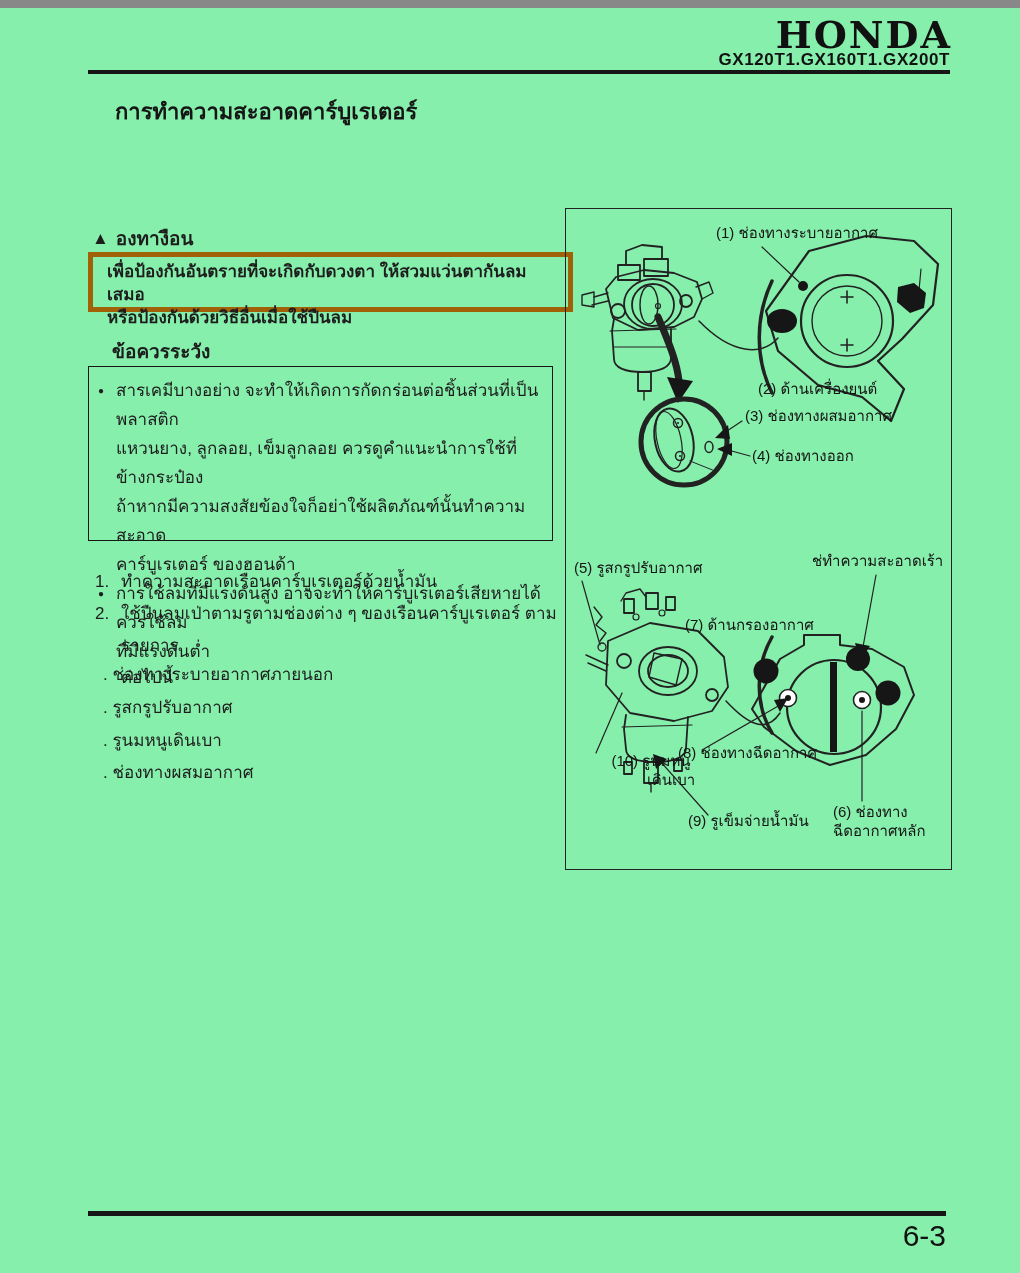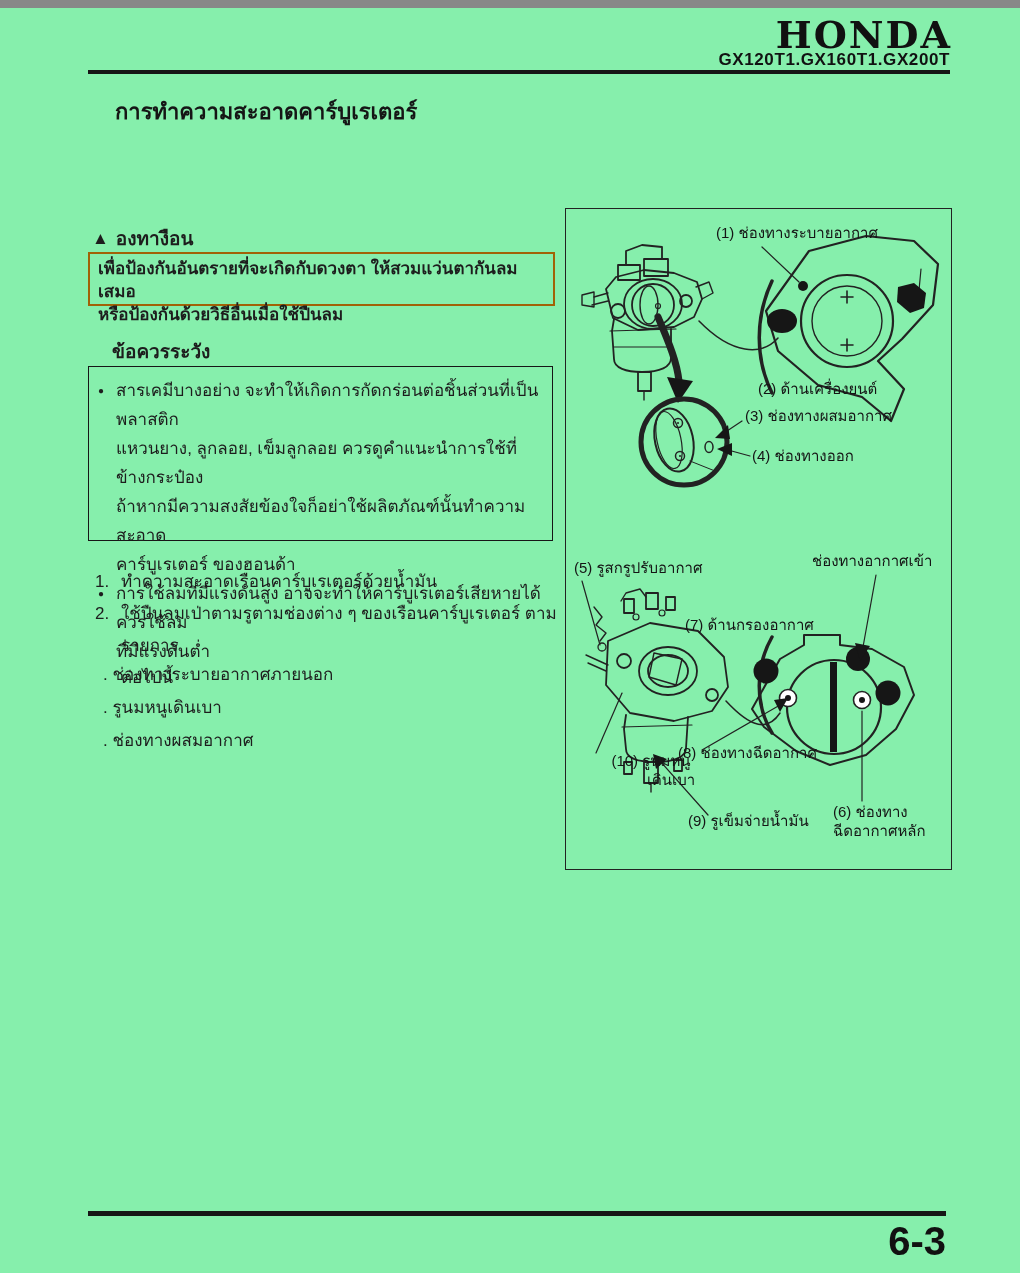--- a/index.html
+++ b/index.html
@@ -11,22 +11,22 @@
   
   .brand{position:absolute;top:4px;right:68px;font-family:"DejaVu Serif",serif;
     font-weight:900;font-size:38px;letter-spacing:2px;color:#111;}
   .models{position:absolute;top:42px;right:70px;font-weight:700;font-size:17px;
     letter-spacing:0.6px;color:#111;}
   .header-rule{position:absolute;left:88px;top:62px;width:862px;height:4px;background:#161616;}
   .page-title{position:absolute;left:115px;top:86px;font-size:22px;font-weight:600;color:#151515;}
   
   .warn-head{position:absolute;left:92px;top:215px;font-size:19px;font-weight:700;display:flex;align-items:center;gap:7px;}
   .warn-tri{font-size:17px;line-height:1;}
-  .warn-box{position:absolute;left:88px;top:244px;width:447px;height:44px;border:2px solid #a16207;
-    padding:3px 8px;font-size:17px;font-weight:600;line-height:23px;white-space:pre-line;}
+  .warn-box{position:absolute;left:88px;top:244px;width:447px;height:44px;border:5px solid #a16207;
+    padding:3px 14px;font-size:17px;font-weight:600;line-height:23px;white-space:pre-line;}
   
   .caut-head{position:absolute;left:112px;top:328px;font-size:19px;font-weight:700;}
   .caut-box{position:absolute;left:88px;top:358px;width:445px;height:158px;border:1.5px solid #161616;
     padding:9px 9px 6px 9px;font-size:17px;}
   .caut-item{display:flex;gap:8px;line-height:29px;}
   .caut-bullet{font-size:10px;line-height:29px;flex:0 0 10px;}
   .caut-text{white-space:pre-line;}
   
   .steps{position:absolute;left:95px;top:558px;width:470px;font-size:17px;}
   .step{display:flex;gap:8px;line-height:32px;}
@@ -34,21 +34,21 @@
   .step-text{white-space:pre-line;}
   .passages{position:absolute;left:103px;top:651px;font-size:17px;}
   .passage{line-height:32.8px;}
   
   .figure{position:absolute;left:565px;top:200px;width:385px;height:660px;border:1.5px solid #222;}
   .figure svg{position:absolute;left:0;top:0;}
   .fig-label{position:absolute;font-size:15px;color:#151515;white-space:pre-line;line-height:19px;}
   .hang{padding-left:40px;text-indent:-40px;}
   
   .footer-rule{position:absolute;left:88px;top:1203px;width:858px;height:4.5px;background:#161616;}
-  .page-num{position:absolute;top:1211px;right:74px;font-size:40px;font-weight:700;color:#111;}
+  .page-num{position:absolute;top:1211px;right:74px;font-size:30px;font-weight:400;color:#111;}
 </style>
 </head>
 <body>
 
 <div class="page">
 
   <div class="brand">HONDA</div>
   <div class="models">GX120T1.GX160T1.GX200T</div>
   <div class="header-rule"></div>
 
@@ -84,20 +84,21 @@
     </div>
     <div class="step">
       <span class="step-num">2.</span>
       <span class="step-text">ใช้ปืนลมเป่าตามรูตามช่องต่าง ๆ ของเรือนคาร์บูเรเตอร์ ตามรายการ
 ต่อไปนี้</span>
     </div>
   </div>
 
   <div class="passages">
     <div class="passage">. ช่องทางระบายอากาศภายนอก</div>
+    <div class="passage">. รูสกรูปรับอากาศ</div>
     <div class="passage">. รูนมหนูเดินเบา</div>
     <div class="passage">. ช่องทางผสมอากาศ</div>
   </div>
 
   <div class="figure">
     <svg width="385" height="660" viewBox="0 0 385 660">
       <g stroke="#222" fill="none" stroke-width="1.8" stroke-linejoin="round" stroke-linecap="round">
 
         <g>
           <path d="M 60,56 L 60,42 L 76,36 L 96,38 L 96,50"></path>
@@ -214,21 +215,21 @@
           <path d="M 30,544 L 56,484"></path>
         </g>
       </g>
     </svg>
 
     <div class="fig-label" style="left:150px;top:14px;">(1) ช่องทางระบายอากาศ</div>
     <div class="fig-label" style="left:192px;top:170px;">(2) ด้านเครื่องยนต์</div>
     <div class="fig-label" style="left:179px;top:197px;">(3) ช่องทางผสมอากาศ</div>
     <div class="fig-label" style="left:186px;top:237px;">(4) ช่องทางออก</div>
     <div class="fig-label" style="left:8px;top:349px;">(5) รูสกรูปรับอากาศ</div>
-    <div class="fig-label" style="left:246px;top:342px;">ช่องทางอากาศเข้า</div>
+    <div class="fig-label" style="left:246px;top:342px;">ช่ทำความสะอาดเร้า</div>
     <div class="fig-label" style="left:119px;top:406px;">(7) ด้านกรองอากาศ</div>
     <div class="fig-label" style="left:112px;top:534px;">(8) ช่องทางฉีดอากาศ</div>
     <div class="fig-label hang" style="left:5px;top:542px;width:120px;text-align:center;">(10) รูนมหนู
 เดินเบา</div>
     <div class="fig-label" style="left:122px;top:602px;">(9) รูเข็มจ่ายน้ำมัน</div>
     <div class="fig-label" style="left:267px;top:593px;">(6) ช่องทาง
 ฉีดอากาศหลัก</div>
   </div>
 
   <div class="footer-rule"></div>

